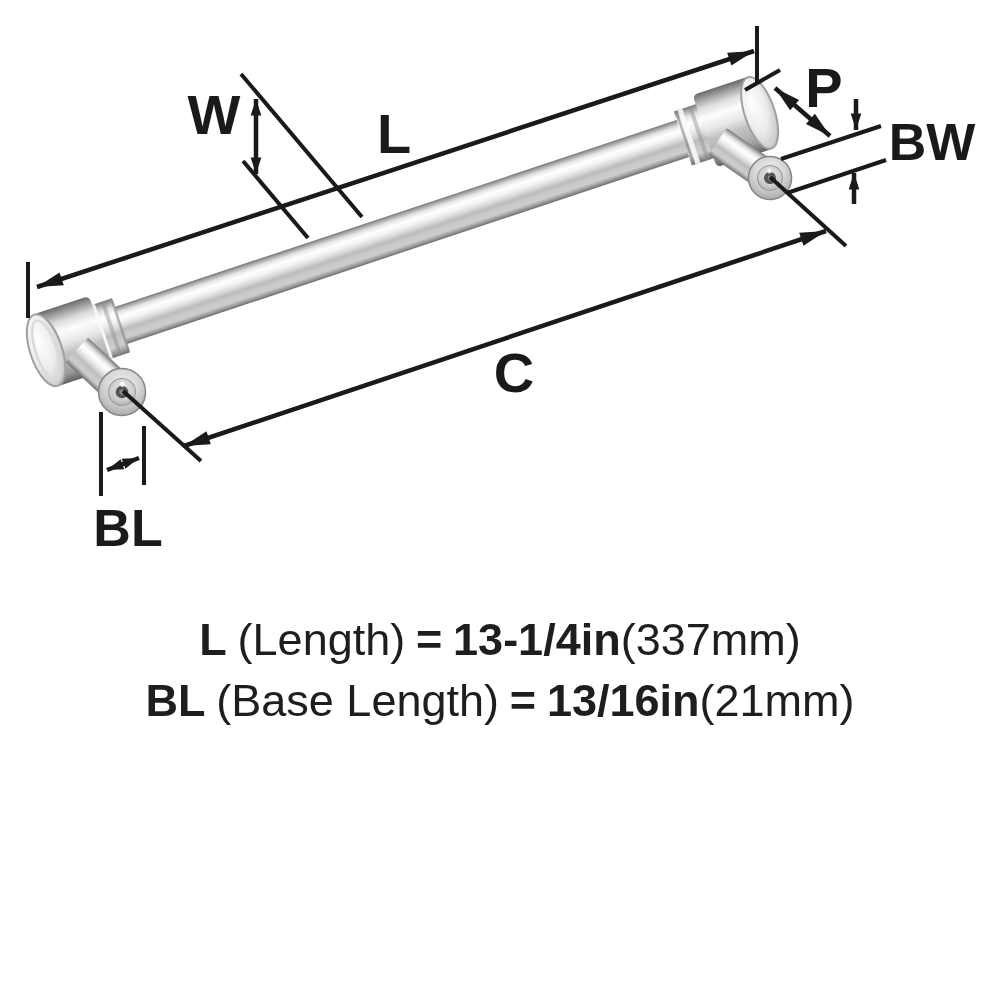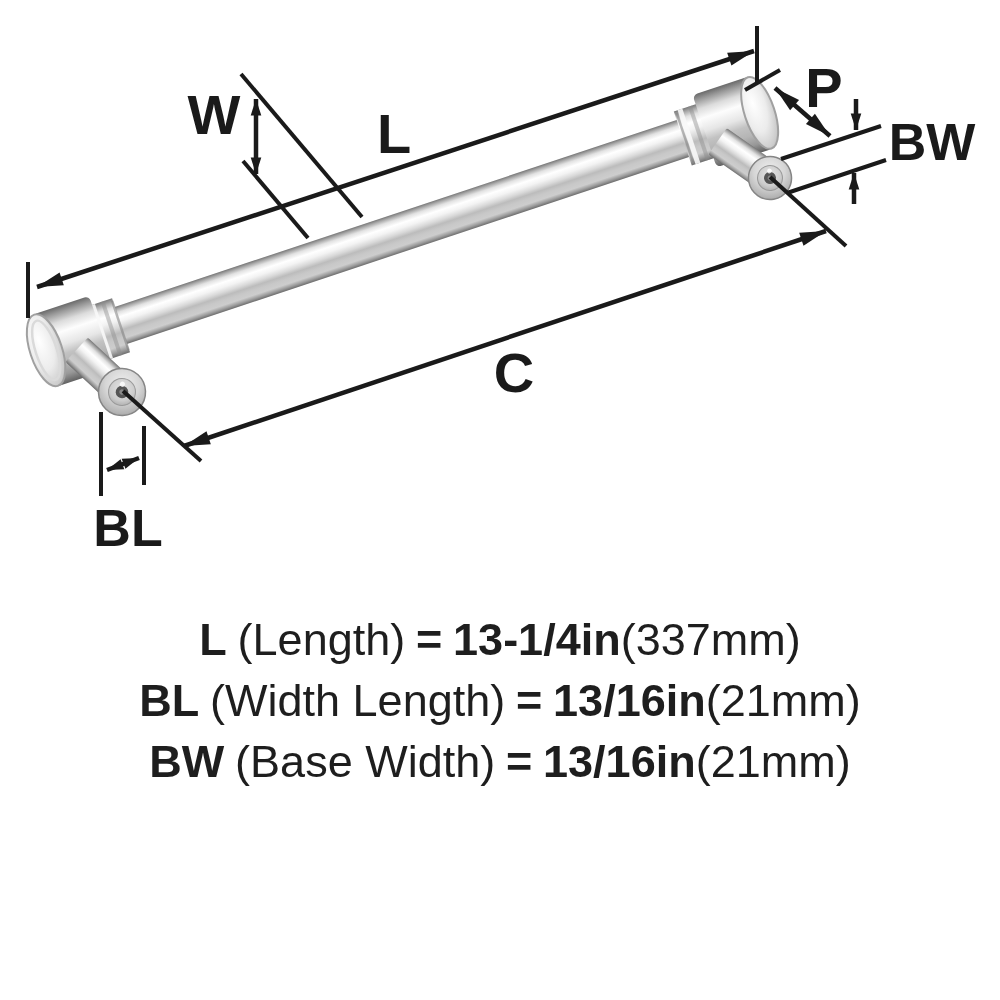--- a/index.html
+++ b/index.html
@@ -158,18 +158,15 @@
   <text class="dim-label" x="514" y="372" font-size="56" text-anchor="middle" dominant-baseline="central">C</text>
   <text class="dim-label" x="128" y="528" font-size="52" text-anchor="middle" dominant-baseline="central">BL</text>
   <text class="dim-label" x="932" y="142" font-size="52" text-anchor="middle" dominant-baseline="central">BW</text>
 </svg>
 
 <div class="specs">
   <div class="spec-row">
     <span class="b sp">L</span><span class="sp">(Length)</span><span class="b sp">=</span><span class="b">13-1/4in</span><span>(337mm)</span>
   </div>
   <div class="spec-row">
-    <span class="b sp">BL</span><span class="sp">(Width Length)</span><span class="b sp">=</span><span class="b">13/16in</span><span>(21mm)</span>
-  </div>
-  <div class="spec-row">
-    <span class="b sp">BW</span><span class="sp">(Base Width)</span><span class="b sp">=</span><span class="b">13/16in</span><span>(21mm)</span>
+    <span class="b sp">BL</span><span class="sp">(Base Length)</span><span class="b sp">=</span><span class="b">13/16in</span><span>(21mm)</span>
   </div>
 </div>
 
 </body></html>

